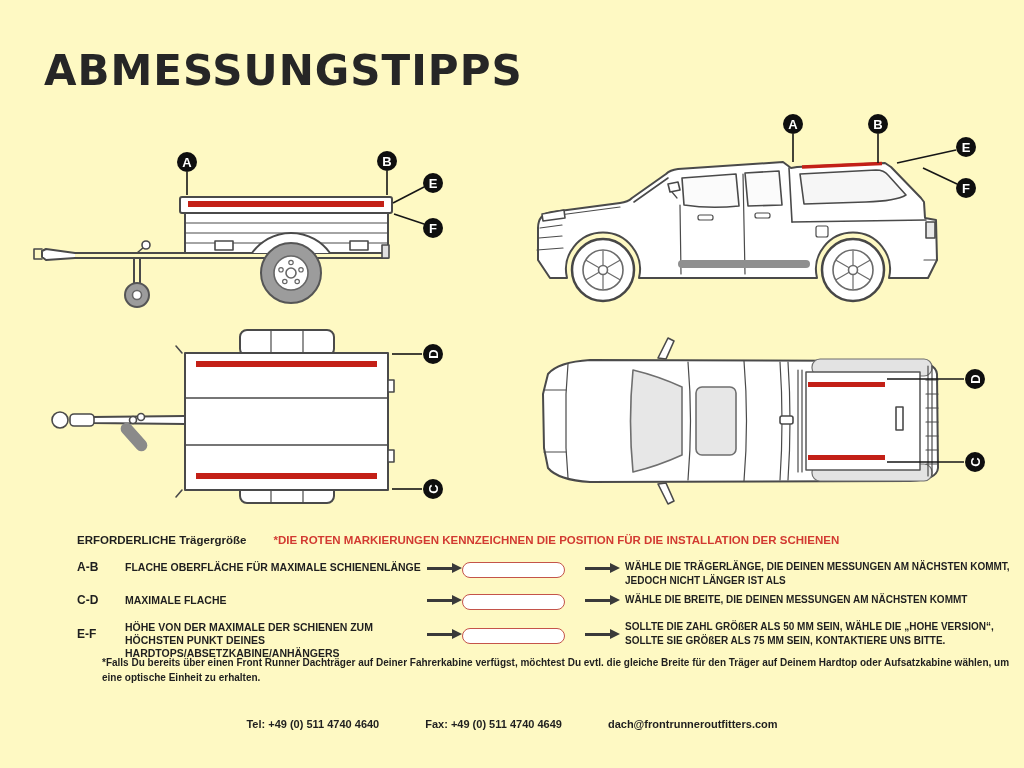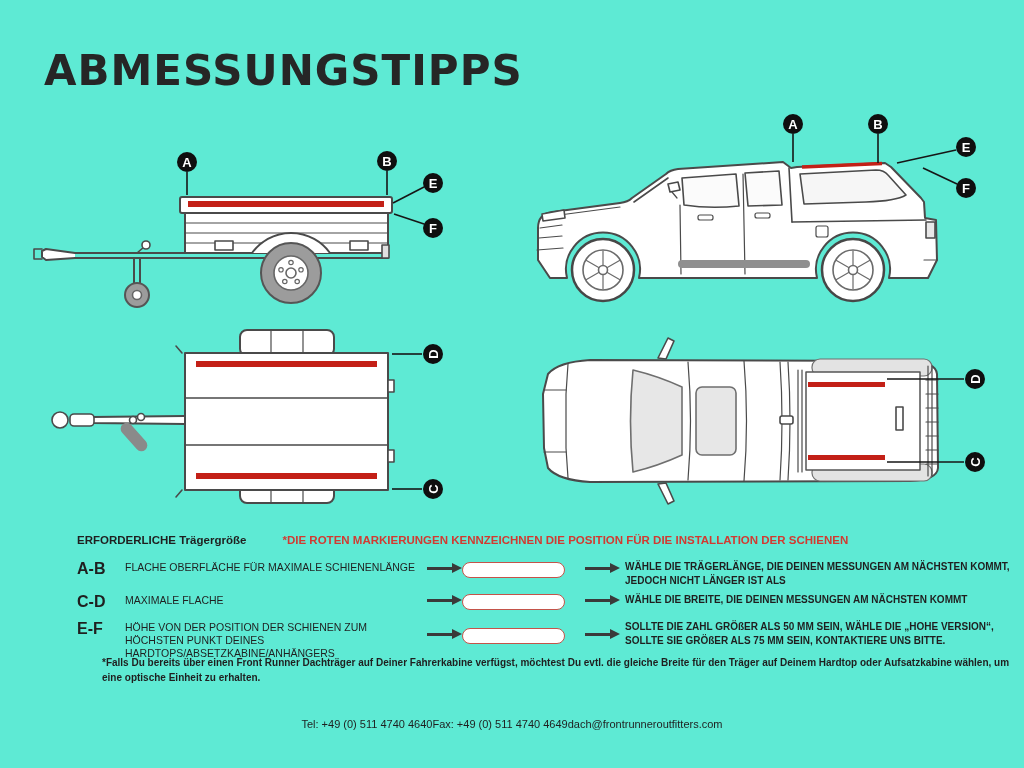--- a/index.html
+++ b/index.html
@@ -1,17 +1,17 @@
 <!DOCTYPE html>
 <html><head>
 <meta charset="utf-8">
 <style>
   html,body { margin:0; padding:0; background:#fff; }
   .page {
-    position:relative; width:1024px; height:768px; background:#5eead4;
+    position:relative; width:1024px; height:768px; background:#fef9c3;
     font-family:"Liberation Sans", sans-serif; color:#1f1f1f; overflow:hidden;
   }
   .abs { position:absolute; }
   .title {
     left:44px; top:46px; font-family:"DejaVu Sans", sans-serif;
     font-size:42px; font-weight:700; letter-spacing:1px; color:#262626;
   }
   .subtitle {
     left:547px; top:50px; font-size:16.5px; font-weight:700;
     line-height:20px; letter-spacing:-0.3px; color:#1d1d1d;
@@ -19,43 +19,43 @@
   svg { display:block; }
   .callout-circle { fill:#0f0f0f; }
   .callout-letter { fill:#ffffff; font-family:"Liberation Sans", sans-serif; font-size:13px; font-weight:700; }
   .stem { stroke:#161616; stroke-width:1.6; fill:none; }
   .lineart { stroke:#4a4a4a; stroke-width:2; fill:none; stroke-linejoin:round; stroke-linecap:round; }
   .thin { stroke-width:1.2; }
   .mid  { stroke-width:1.6; }
 
   .mheading { left:77px; top:534px; font-size:11.5px; font-weight:700; white-space:nowrap; }
   .mheading .black-part { color:#1f1f1f; }
-  .mheading .red-part { color:#d23a31; margin-left:33px; }
+  .mheading .red-part { color:#d23a31; margin-left:24px; }
 
   .mrow { left:0; width:1024px; height:34px; }
-  .mrow .mkey  { position:absolute; left:77px; top:0; font-size:16px; font-weight:700; }
-  .mrow .mdesc { position:absolute; left:125px; top:1px; width:300px; font-size:10.5px; font-weight:400; line-height:13px; }
+  .mrow .mkey  { position:absolute; left:77px; top:0; font-size:12px; font-weight:700; }
+  .mrow .mdesc { position:absolute; left:125px; top:1px; width:300px; font-size:10.5px; font-weight:700; line-height:13px; }
   .arrow { position:absolute; width:26px; height:2.6px; background:#3a3a3a; }
   .arrow::after {
     content:""; position:absolute; right:-9px; top:-4.2px;
     border-left:10px solid #3a3a3a; border-top:5.5px solid transparent; border-bottom:5.5px solid transparent;
   }
   .arrow1 { left:427px; }
   .arrow2 { left:585px; }
   .pill {
     position:absolute; left:462px; width:101px; height:14px;
     border:1.6px solid #c4544a; border-radius:9px; background:#fff;
   }
   .mresult { position:absolute; left:625px; top:0; width:385px; font-size:10px; font-weight:700; line-height:13.5px; }
 
   .footnote1 { left:90px; top:656px; width:925px; font-size:10px; font-weight:700; line-height:14.5px;margin-left:12px; }
   .footnote2 { left:77px; top:698px; width:940px; font-size:9.7px; font-weight:700; white-space:nowrap; }
   .contact {
-    left:0; top:718px; width:1024px; display:flex; justify-content:center; 
-    font-size:11px; font-weight:400;
+    left:0; top:718px; width:1024px; display:flex; justify-content:center; gap:46px;
+    font-size:11px; font-weight:700;
   }
 </style>
 </head>
 <body>
 
 <div class="page">
 
   <div class="abs title">ABMESSUNGSTIPPS</div>
 
   <svg class="abs" style="left:30px; top:145px;" width="420" height="170" viewBox="0 0 420 170">
@@ -314,22 +314,22 @@
   <div class="abs mrow" style="top:593px;">
     <span class="mkey">C-D</span>
     <span class="mdesc">MAXIMALE FLACHE</span>
     <span class="arrow arrow1" style="top:6px;"></span>
     <span class="pill" style="top:1px;"></span>
     <span class="arrow arrow2" style="top:6px;"></span>
     <span class="mresult">WÄHLE DIE BREITE, DIE DEINEN MESSUNGEN AM NÄCHSTEN KOMMT</span>
   </div>
 
   <div class="abs mrow" style="top:620px;">
-    <span class="mkey" style="top:0;">E-F</span>
-    <span class="mdesc">HÖHE VON DER POSITION DER SCHIENEN ZUM HÖCHSTEN PUNKT DEINES HARDTOPS/ABSETZKABINE/ANHÄNGERS</span>
+    <span class="mkey" style="top:7px;">E-F</span>
+    <span class="mdesc">HÖHE VON DER MAXIMALE DER SCHIENEN ZUM HÖCHSTEN PUNKT DEINES HARDTOPS/ABSETZKABINE/ANHÄNGERS</span>
     <span class="arrow arrow1" style="top:13px;"></span>
     <span class="pill" style="top:8px;"></span>
     <span class="arrow arrow2" style="top:13px;"></span>
     <span class="mresult">SOLLTE DIE ZAHL GRÖßER ALS 50 MM SEIN, WÄHLE DIE „HOHE VERSION“, SOLLTE SIE GRÖßER ALS 75 MM SEIN, KONTAKTIERE UNS BITTE.</span>
   </div>
 
   <div class="abs footnote1">*Falls Du bereits über einen Front Runner Dachträger auf Deiner Fahrerkabine verfügst, möchtest Du evtl. die gleiche Breite für den Träger auf Deinem Hardtop oder Aufsatzkabine wählen, um eine optische Einheit zu erhalten.</div>
 
   <div class="abs contact">
     <span>Tel: +49 (0) 511 4740 4640</span>

